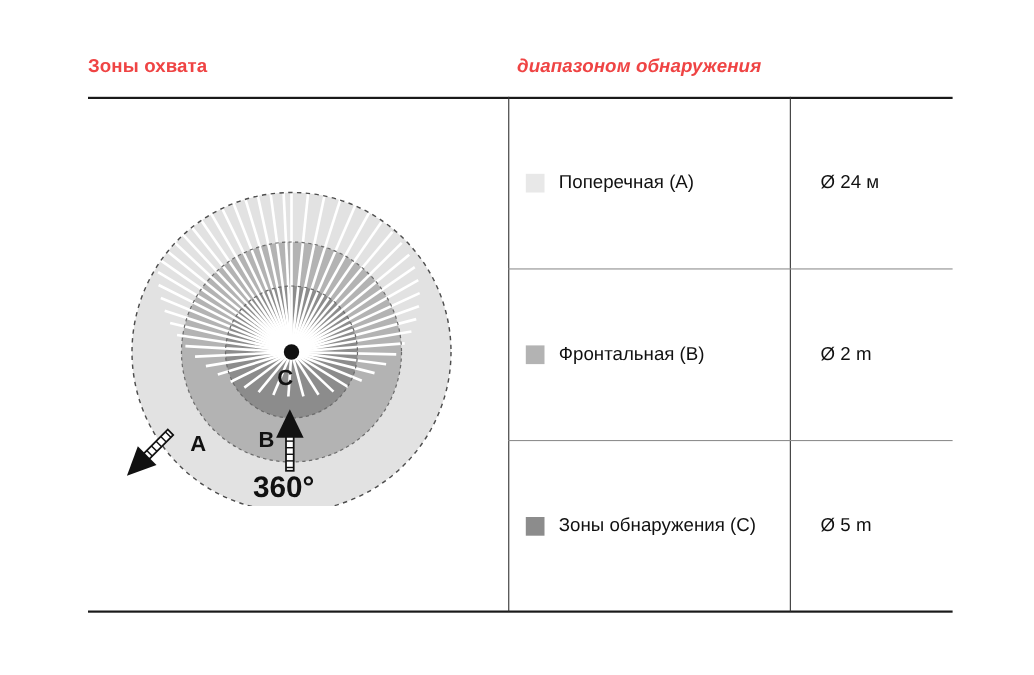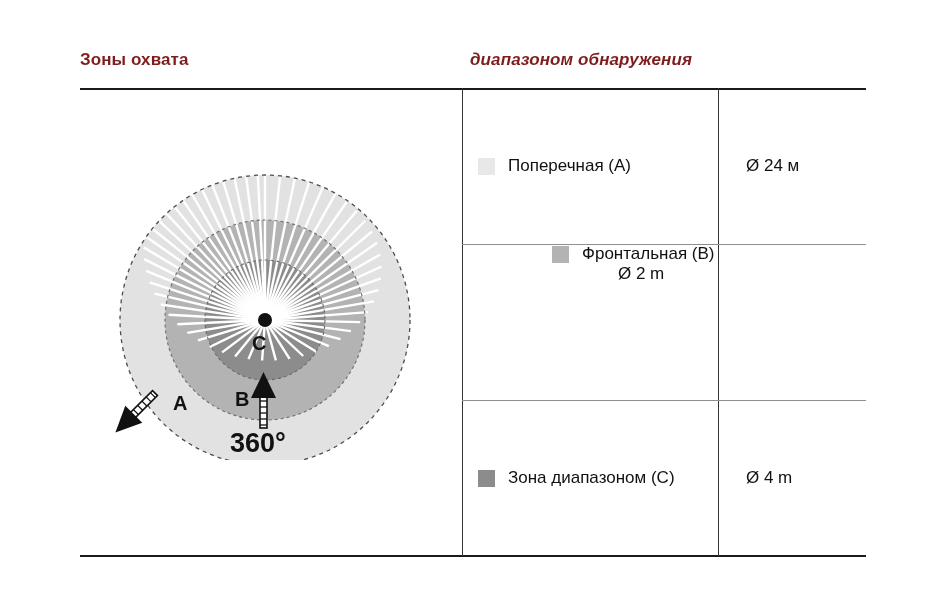--- a/index.html
+++ b/index.html
@@ -20,21 +20,21 @@
     left: 0; top: 0;
     width: 940px;
     height: 614px;
   }
 
   
   .heading {
     position: absolute;
     font-weight: bold;
     font-size: 17px;
-    color: #7f1d1d;
+    color: #ef4444;
     letter-spacing: 0.1px;
     white-space: nowrap;
   }
   #heading-left  { left: 80px;  top: 50px; }
   #heading-right { left: 470px; top: 50px; font-style: italic; }
 
   
   .rule {
     position: absolute;
     background: #1a1a1a;
@@ -58,21 +58,21 @@
   }
   .t-row {
     position: absolute;
     left: 0;
     width: 404px;
     height: 156px;
     display: flex;
     align-items: center;
   }
   .t-row-0 { top: 0; }
-  .t-row-1 { top: 156px; flex-direction: column; }
+  .t-row-1 { top: 156px; }
   .t-row-2 { top: 312px; }
 
   .t-cell-label {
     width: 256px;
     display: flex;
     align-items: center;
     padding-left: 16px;
     box-sizing: border-box;
   }
   .t-cell-value {
@@ -253,22 +253,22 @@
         <span class="label-text">Фронтальная (B)</span>
       </div>
       <div class="t-cell-value">
         <span class="value-text">Ø 2 m</span>
       </div>
     </div>
 
     <div class="t-row t-row-2">
       <div class="t-cell-label">
         <span class="swatch" style="background:#8c8c8c;"></span>
-        <span class="label-text">Зона диапазоном (C)</span>
+        <span class="label-text">Зоны обнаружения (C)</span>
       </div>
       <div class="t-cell-value">
-        <span class="value-text">Ø 4 m</span>
+        <span class="value-text">Ø 5 m</span>
       </div>
     </div>
 
   </div>
 
 </div>
 
 </body></html>

